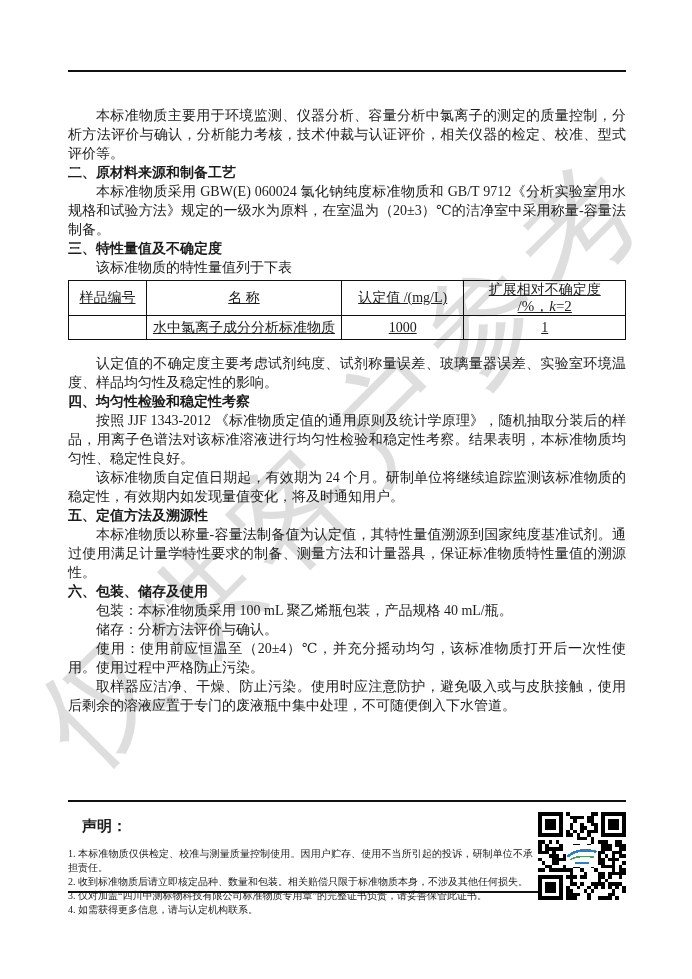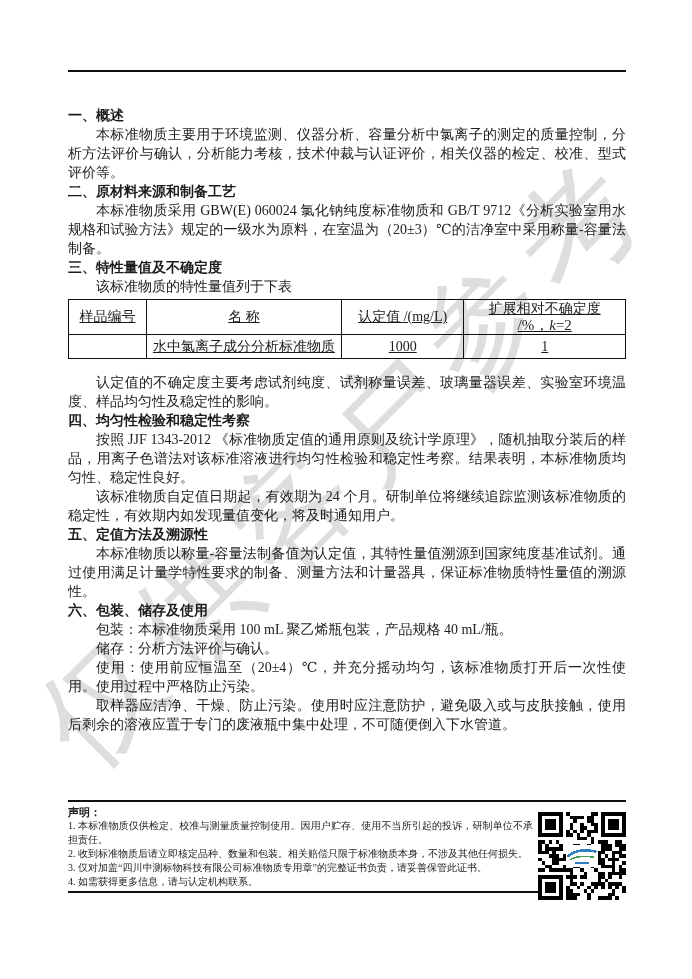--- a/index.html
+++ b/index.html
@@ -36,21 +36,21 @@
   }
   table.props th{height:32px;line-height:16px;}
   table.props td{height:21px;line-height:19px;}
   .col-id{width:14%;} .col-name{width:35%;} .col-val{width:22%;} .col-unc{width:29%;}
   .unc-line2{font-size:15px;}
   .unc-line2 i{font-family:"Liberation Serif","DejaVu Serif",serif;}
   .footer{
     position:absolute;left:68px;right:66px;top:800px;
     border-top:2px solid #101010;padding-top:3px;z-index:2;
   }
-  .stmt-title{font-size:11px;font-weight:bold;line-height:14px;margin:0;}
+  .stmt-title{font-size:15px;font-weight:bold;line-height:14px;margin:14px;}
   .stmt-item{font-size:10px;line-height:14px;margin:0;width:465px;text-align:justify;}
   .qr{
     position:absolute;right:0;top:10px;width:88px;height:88px;
     background:#ffffff;z-index:3;
   }
   .qr svg{width:88px;height:88px;shape-rendering:crispEdges;display:block;}
   .qr-logo{
     position:absolute;left:50%;top:50%;transform:translate(-50%,-50%);
     width:32px;height:22px;background:#ffffff;border-radius:3px;
     display:flex;align-items:center;justify-content:center;
@@ -65,21 +65,20 @@
 
 <div class="page">
 
   <div class="watermark">仅供客户参考</div>
 
   <div class="inner">
     <div class="rule-top"></div>
 
     <div class="content">
 
-      <h3 class="sec-h">一、概述</h3>
       <p class="para">本标准物质主要用于环境监测、仪器分析、容量分析中氯离子的测定的质量控制，分析方法评价与确认，分析能力考核，技术仲裁与认证评价，相关仪器的检定、校准、型式评价等。</p>
 
       <h3 class="sec-h">二、原材料来源和制备工艺</h3>
       <p class="para">本标准物质采用 GBW(E) 060024 氯化钠纯度标准物质和 GB/T 9712《分析实验室用水规格和试验方法》规定的一级水为原料，在室温为（20±3）℃的洁净室中采用称量-容量法制备。</p>
 
       <h3 class="sec-h">三、特性量值及不确定度</h3>
       <p class="para">该标准物质的特性量值列于下表</p>
 
       <table class="props">
         <colgroup>

